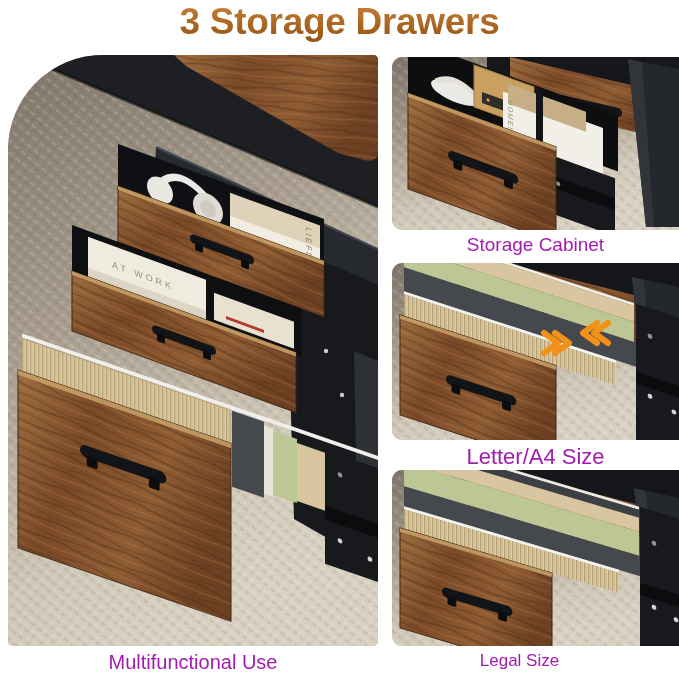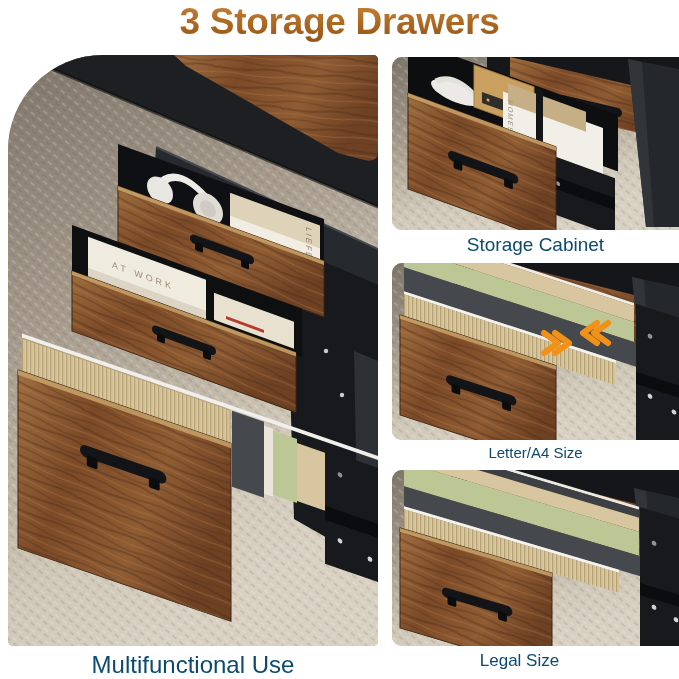--- a/index.html
+++ b/index.html
@@ -16,25 +16,25 @@
       -webkit-background-clip:text;background-clip:text;color:transparent;
     }
   }
   .panel{position:absolute;overflow:hidden;background:#b9b0a2;}
   .panel svg{display:block;width:100%;height:100%;}
   .panel-left{left:8px;top:55px;width:370px;height:591px;border-radius:95px 5px 5px 5px;}
   .panel-r1{left:392px;top:57px;width:287px;height:173px;border-radius:10px 0 0 10px;}
   .panel-r2{left:392px;top:263px;width:287px;height:177px;border-radius:10px 0 0 10px;}
   .panel-r3{left:392px;top:470px;width:287px;height:176px;border-radius:10px 0 0 10px;}
   .caption{
-    position:absolute;text-align:center;color:#0c4a6e;font-weight:400;
+    position:absolute;text-align:center;color:#a21caf;font-weight:400;
   }
-  .caption-left{left:8px;top:651px;width:370px;font-size:24px;}
+  .caption-left{left:8px;top:651px;width:370px;font-size:20px;}
   .caption-r1{left:392px;top:234px;width:287px;font-size:19px;}
-  .caption-r2{left:392px;top:444px;width:287px;font-size:15px;}
+  .caption-r2{left:392px;top:444px;width:287px;font-size:22px;}
   .caption-r3{left:376px;top:651px;width:287px;font-size:17px;}
 </style>
 </head>
 <body>
 
 <svg width="0" height="0" style="position:absolute" aria-hidden="true">
   <defs>
     <linearGradient id="carpetG" x1="0" y1="0" x2="0.4" y2="1">
       <stop offset="0" stop-color="#7e7569"></stop>
       <stop offset="0.45" stop-color="#a89d8e"></stop>

